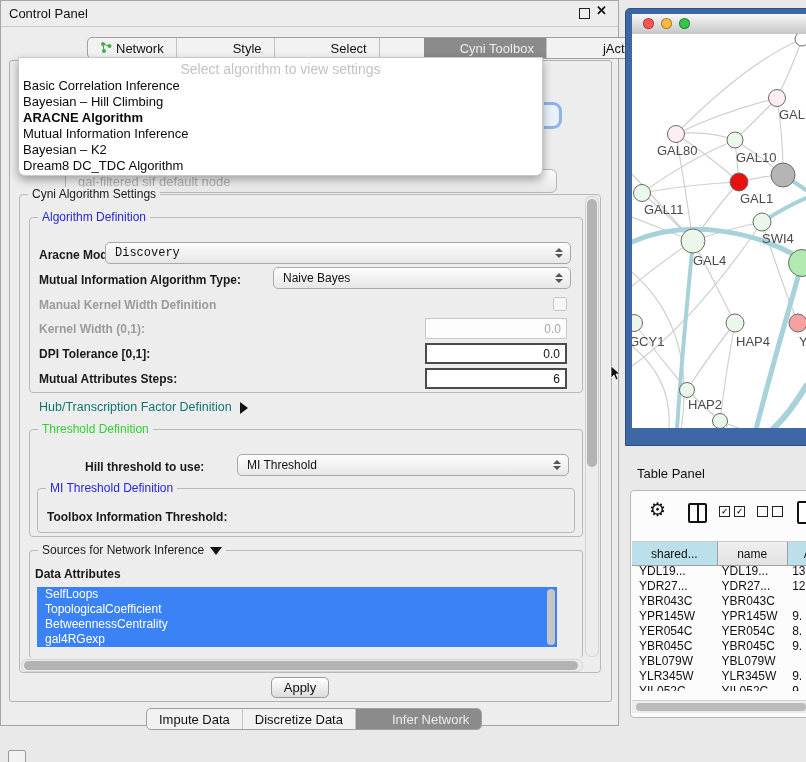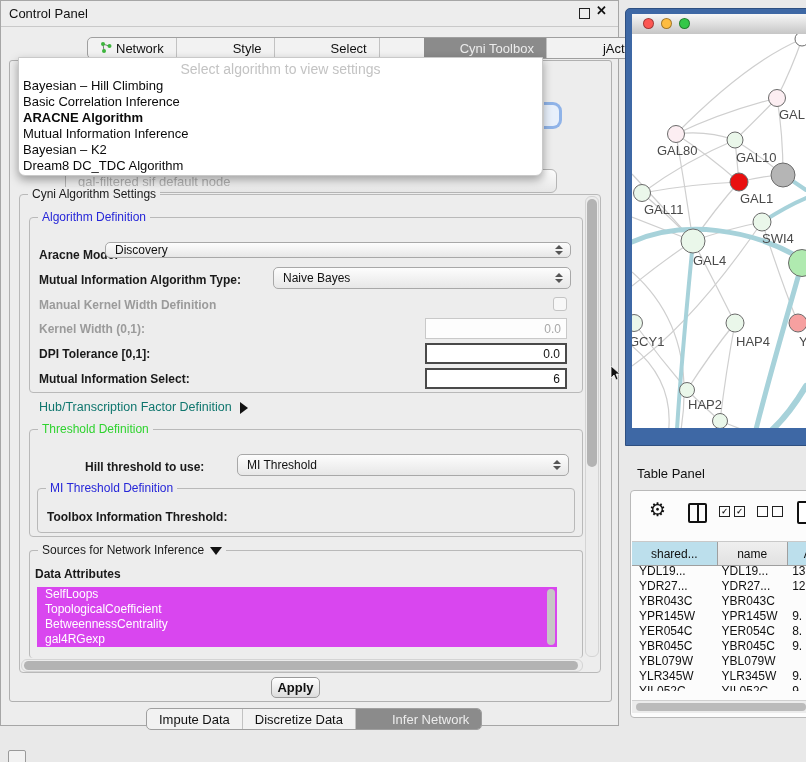--- a/index.html
+++ b/index.html
@@ -44,21 +44,21 @@
   .combo .arrows i{display:block;width:0;height:0;border-left:4px solid transparent;border-right:4px solid transparent;}
   .combo .arrows i.up{border-bottom:4px solid #555;}
   .combo .arrows i.dn{border-top:4px solid #555;}
   input.field{position:absolute;box-sizing:border-box;height:21px;background:#fff;border:2px solid #4a4a4a;font-size:12px;text-align:right;padding:0 5px;font-family:"Liberation Sans",sans-serif;color:#111;}
   input.field.soft{border:1px solid #999;}
   input.field:disabled{border:1px solid #c9c9c9;color:#a8a8a8;background:#fdfdfd;}
   .checkbox{width:14px;height:14px;border:1px solid #c4c4c4;border-radius:3px;background:#f7f7f7;box-sizing:border-box;}
   .tri-right{display:inline-block;width:0;height:0;border-top:6px solid transparent;border-bottom:6px solid transparent;border-left:8px solid #111;margin-left:8px;vertical-align:middle;}
   .tri-down{display:inline-block;width:0;height:0;border-left:6px solid transparent;border-right:6px solid transparent;border-top:8px solid #111;margin-left:6px;vertical-align:middle;}
   .attr-list{overflow:hidden;}
-  .attr-item{height:15px;line-height:15px;background:#d946ef;color:#fff;font-size:12px;padding-left:8px;white-space:nowrap;}
+  .attr-item{height:15px;line-height:15px;background:#3b82f6;color:#fff;font-size:12px;padding-left:8px;white-space:nowrap;}
   .scroll-v{background:#ececec;border:1px solid #d4d4d4;border-radius:6px;box-sizing:border-box;}
   .thumb{position:absolute;background:#b3b3b3;border-radius:6px;}
   .btn{display:flex;align-items:center;justify-content:center;background:linear-gradient(#ffffff,#dcdcdc);border:1px solid #9a9a9a;border-radius:5px;font-size:13px;color:#111;box-sizing:border-box;}
 
   
   .net-window{left:625px;top:8px;width:190px;height:438px;background:#3e68a5;border:1px solid #2e4f80;border-radius:5px 5px 0 0;box-sizing:border-box;}
   .net-titlebar{position:absolute;left:6px;top:5px;right:0;height:20px;background:linear-gradient(#f7f7f7,#c6c6c6);border-bottom:1px solid #9a9a9a;}
   .tlight{position:absolute;top:4px;width:11px;height:11px;border-radius:50%;box-sizing:border-box;}
   .net-canvas{position:absolute;left:6px;top:25px;right:0;bottom:17px;background:#fff;overflow:hidden;}
 
@@ -129,21 +129,21 @@
 
     <div class="abs groupbox" style="left:18px;top:193px;width:582px;height:479px;">
       <span class="group-title">Cyni Algorithm Settings</span>
     </div>
 
     <div class="abs groupbox" style="left:28px;top:216px;width:554px;height:176px;text-align:right;">
       <span class="group-title gt-blue">Algorithm Definition</span>
     </div>
 
     <div class="abs lbl" style="left:38px;top:247px;">Aracne Mode:</div>
-    <div class="abs combo" style="left:104px;top:241px;width:466px;height:16px;">
+    <div class="abs combo" style="left:104px;top:241px;width:466px;height:22px;font-family:Liberation Mono, monospace;">
       <span>Discovery</span>
       <span class="arrows">
           <i class="up"></i>
           <i class="dn"></i>
         </span>
     </div>
 
     <div class="abs lbl" style="left:38px;top:272px;">Mutual Information Algorithm Type:</div>
     <div class="abs combo" style="left:272px;top:266px;width:298px;height:22px;">
       <span>Naive Bayes</span>
@@ -155,21 +155,21 @@
 
     <div class="abs lbl disabled" style="left:38px;top:297px;">Manual Kernel Width Definition</div>
     <div class="abs checkbox" style="left:552px;top:296px;"></div>
 
     <div class="abs lbl disabled" style="left:38px;top:321px;">Kernel Width (0,1):</div>
     <input class="field" style="left: 424px; top: 317px; width: 142px;" disabled="" value="0.0">
 
     <div class="abs lbl" style="left:38px;top:346px;">DPI Tolerance [0,1]:</div>
     <input class="field" style="left: 424px; top: 342px; width: 142px;" value="0.0">
 
-    <div class="abs lbl" style="left:38px;top:371px;">Mutual Information Select:</div>
+    <div class="abs lbl" style="left:38px;top:371px;">Mutual Attributes Steps:</div>
     <input class="field" style="left: 424px; top: 367px; width: 142px;" value="6">
 
     <div class="abs" style="left:38px;top:399px;font-size:12.5px;color:#0f766e;">
       <span>Hub/Transcription Factor Definition</span><span class="tri-right"></span>
     </div>
 
     <div class="abs groupbox" style="left:28px;top:428px;width:554px;height:108px;">
       <span class="group-title gt-green">Threshold Definition</span>
     </div>
     <div class="abs lbl" style="left:84px;top:459px;">Hill threshold to use:</div>
@@ -197,21 +197,21 @@
       </div>
     <div class="thumb" style="left:546px;top:588px;width:8px;height:56px;background:#c6c6c6;"></div>
 
     <div class="abs scroll-v" style="left:584px;top:195px;width:14px;height:461px;">
       <div class="thumb" style="left:1px;top:2px;width:10px;height:268px;"></div>
     </div>
     <div class="abs scroll-v" style="left:20px;top:658px;width:562px;height:13px;">
       <div class="thumb" style="left:2px;top:1px;width:554px;height:9px;"></div>
     </div>
 
-    <div class="abs btn" style="left:270px;top:676px;width:49px;height:21px;font-weight:bold;">
+    <div class="abs btn" style="left:270px;top:676px;width:58px;height:21px;">
       <span>Apply</span>
     </div>
 
     <div class="abs tabstrip bottom-tabs">
         <div class="tab">
           <span>Impute Data</span>
         </div>
         <div class="tab">
           <span>Discretize Data</span>
         </div>
@@ -371,22 +371,22 @@
 
   <svg class="abs" style="left:610px;top:366px;" width="12" height="16">
     <polygon points="1,0 1,12 4,9 6,14 8,13 6,8 10,8" fill="#111" stroke="#fff" stroke-width="0.7"></polygon>
   </svg>
 
   <div class="abs mini-dock-icon"></div>
 
   <div class="abs popup">
     <div class="popup-placeholder">Select algorithm to view settings</div>
     <div class="popup-list">
+        <div class="pp-item">Basic Correlation Inference</div>
         <div class="pp-item">Bayesian – Hill Climbing</div>
-        <div class="pp-item">Basic Correlation Inference</div>
         <div class="pp-item bold">ARACNE Algorithm</div>
         <div class="pp-item">Mutual Information Inference</div>
         <div class="pp-item">Bayesian – K2</div>
         <div class="pp-item">Dream8 DC_TDC Algorithm</div>
       </div>
   </div>
 
 </div>
 
 </body></html>

